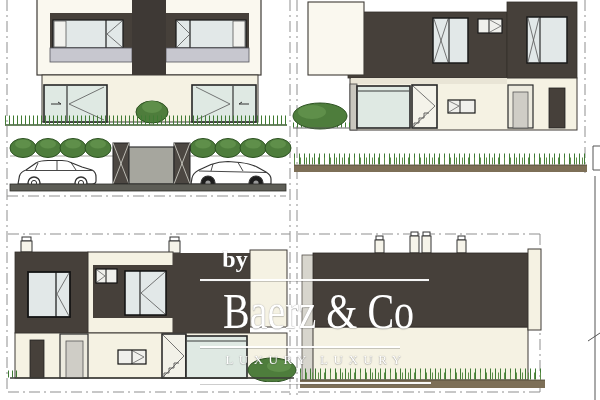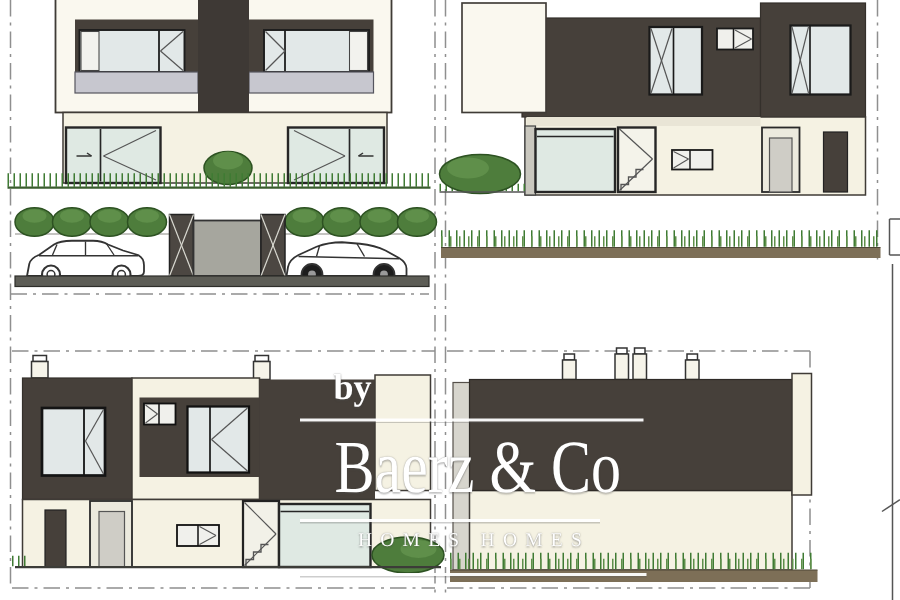--- a/index.html
+++ b/index.html
@@ -336,17 +336,17 @@
       <line x1="300" y1="380" x2="545" y2="380" stroke="#4e4636" stroke-width="0.8"></line>
     </g>
   </g>
 </svg>
 
   <div>
     <div class="wm wm-by">by</div>
     <div class="wm-rule wm-rule1"></div>
     <div class="wm wm-brand">Baerz &amp; Co</div>
     <div class="wm-rule wm-rule2"></div>
-    <div class="wm wm-tagline">HOMES HOMES</div>
+    <div class="wm wm-tagline">LUXURY LUXURY</div>
     <div class="wm-rule wm-rule3"></div>
   </div>
 
 </div>
 
 </body></html>

